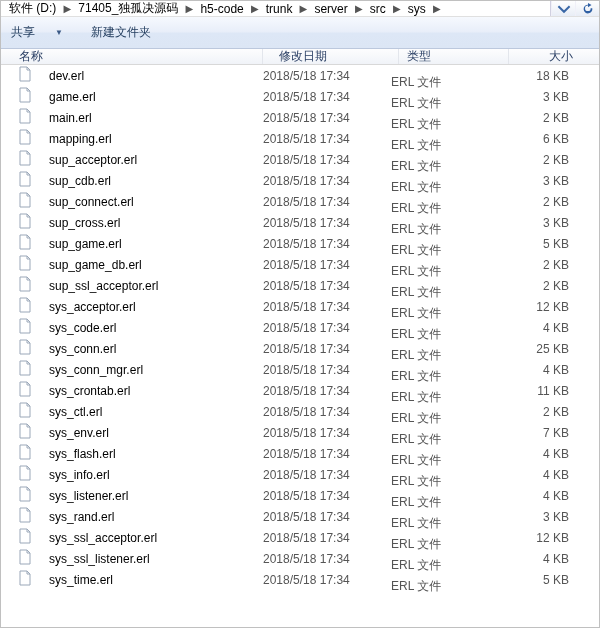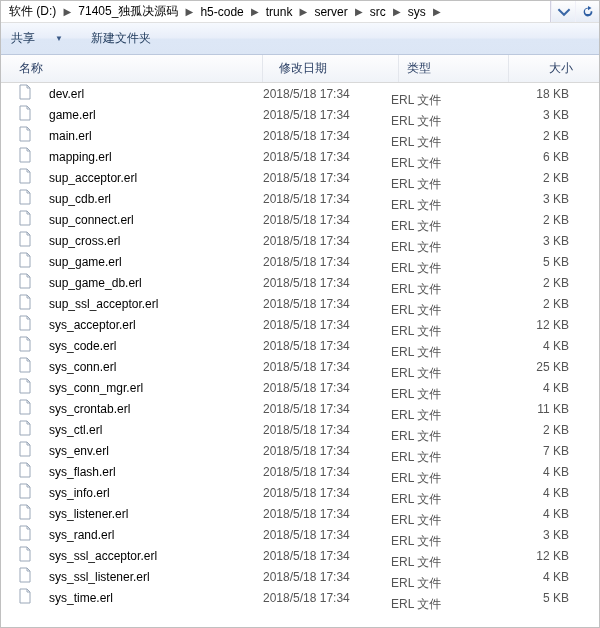--- a/index.html
+++ b/index.html
@@ -1,30 +1,30 @@
 <!DOCTYPE html>
 <html><head>
 <meta charset="utf-8">
 <style>
   * { margin: 0; padding: 0; box-sizing: border-box; font-family: "Microsoft YaHei", "Segoe UI", Tahoma, sans-serif; }
   body { width: 600px; height: 628px; background: #fff; font-size: 12px; color: #000; overflow: hidden; border: 1px solid #c0c0c0; }
 
-  .breadcrumb-bar { display: flex; align-items: flex-start; height: 22px; background: #fff; border-bottom: 1px solid #e0e0e0; }
+  .breadcrumb-bar { display: flex; align-items: flex-start; height: 16px; background: #fff; border-bottom: 1px solid #e0e0e0; }
   .breadcrumb { display: flex; align-items: center; flex: 1; height: 100%; padding: 0 4px; }
   .crumb { display: flex; align-items: center; padding: 0 4px; height: 100%; cursor: default; white-space: nowrap; }
   .crumb-sep { display: flex; align-items: center; justify-content: center; width: 14px; height: 100%; color: #555; font-size: 10px; }
   .nav-buttons { display: flex; border-left: 1px solid #d0d0e0; height: 100%; }
   .nav-btn { width: 24px; height: 100%; display: flex; align-items: center; justify-content: center; background: linear-gradient(#fefefe,#e8edf6); border-left: 1px solid #f0f0f8; }
   .nav-btn svg { width: 14px; height: 14px; }
 
   .toolbar { display: flex; align-items: center; height: 32px; background: linear-gradient(#f6f9fe,#e8eef9 48%,#dde7f6 52%,#dce6f5); border-bottom: 1px solid #bcc8dd; padding: 0 10px; gap: 28px; color: #1e395b; }
   .tool-item { display: flex; align-items: center; gap: 20px; height: 100%; cursor: default; }
   .tool-caret { font-size: 8px; color: #3b5a87; }
 
-  .header-row { display: flex; align-items: center; height: 28px; background: linear-gradient(#fdfdfe,#f0f3f8); border-bottom: 1px solid #d8d8d8; color: #2a3f64; }
+  .header-row { display: flex; align-items: center; height: 16px; background: linear-gradient(#fdfdfe,#f0f3f8); border-bottom: 1px solid #d8d8d8; color: #2a3f64; }
   .hcol { padding: 0 8px; border-right: 1px solid #e3e6ec; height: 100%; display: flex; align-items: center; }
   .col-name { flex: 0 0 262px; padding-left: 18px; }
   .col-date { flex: 0 0 128px; margin-left: 8px; }
   .col-type { flex: 0 0 110px; }
   .col-size { flex: 1; justify-content: flex-end; padding-right: 26px; border-right: none; }
 
   .file-list { overflow-y: auto; height: calc(100% - 30px - 32px - 24px); }
   .file-row { display: flex; align-items: center; height: 21px; padding-left: 16px; }
   .fname { flex: 0 0 246px; display: flex; align-items: center; gap: 16px; white-space: nowrap; overflow: hidden; }
   .fdate { flex: 0 0 128px; color: #555; white-space: nowrap; }

